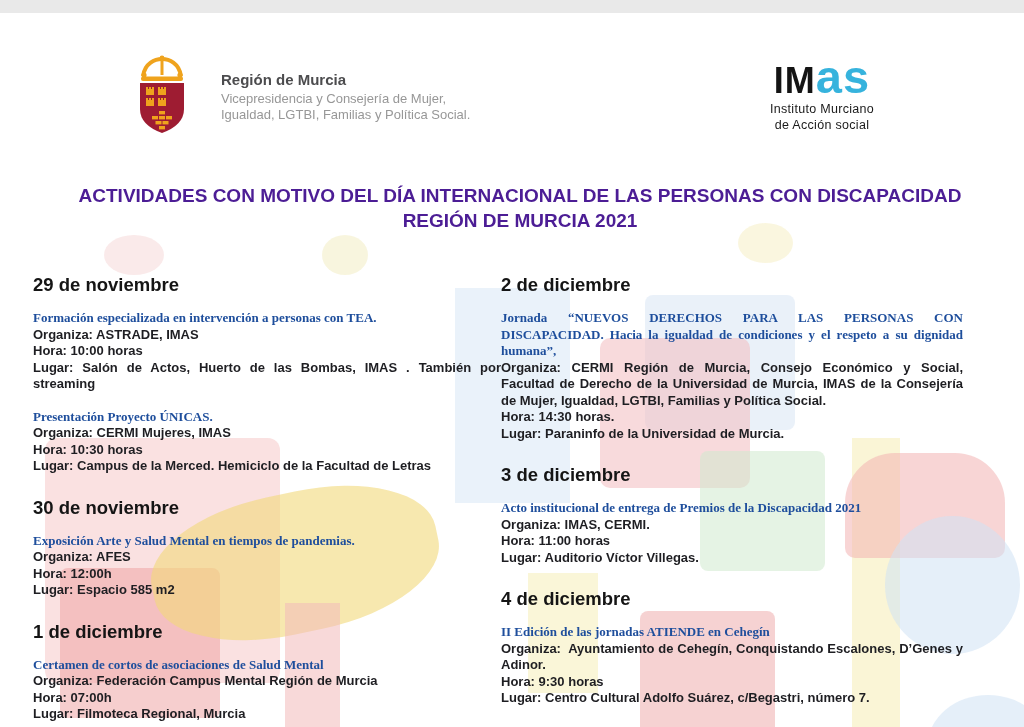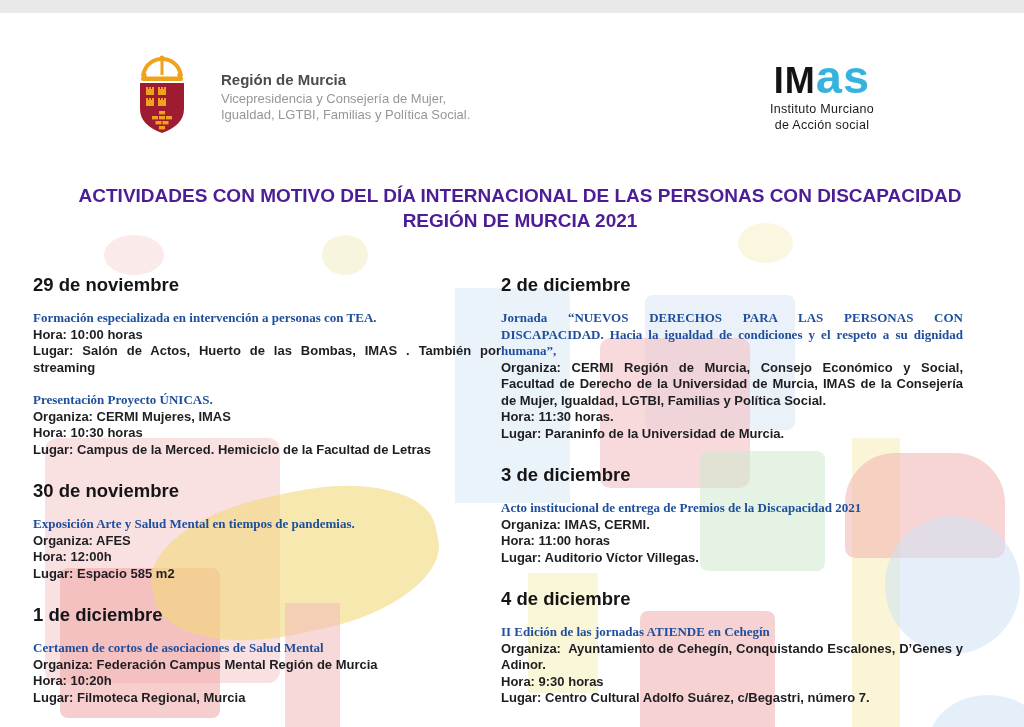--- a/index.html
+++ b/index.html
@@ -114,51 +114,52 @@
     <p>ACTIVIDADES CON MOTIVO DEL DÍA INTERNACIONAL DE LAS PERSONAS CON DISCAPACIDAD</p>
     <p>REGIÓN DE MURCIA 2021</p>
   </div>
 
   <div class="content">
 
     <div class="col col-left">
       <h2 class="date-h">29 de noviembre</h2>
       <div class="event">
         <p class="etitle">Formación especializada en intervención a personas con TEA.</p>
+        <p class="ebody">Organiza: ASTRADE, IMAS</p>
         <p class="ebody">Hora: 10:00 horas</p>
         <p class="ebody">Lugar: Salón de Actos, Huerto de las Bombas, IMAS . También por streaming</p>
       </div>
       <div class="event">
         <p class="etitle">Presentación Proyecto ÚNICAS.</p>
         <p class="ebody">Organiza: CERMI Mujeres, IMAS</p>
         <p class="ebody">Hora: 10:30 horas</p>
         <p class="ebody">Lugar: Campus de la Merced. Hemiciclo de la Facultad de Letras</p>
       </div>
       <h2 class="date-h">30 de noviembre</h2>
       <div class="event">
         <p class="etitle">Exposición Arte y Salud Mental en tiempos de pandemias.</p>
         <p class="ebody">Organiza: AFES</p>
         <p class="ebody">Hora: 12:00h</p>
         <p class="ebody">Lugar: Espacio 585 m2</p>
       </div>
       <h2 class="date-h">1 de diciembre</h2>
       <div class="event">
         <p class="etitle">Certamen de cortos de asociaciones de Salud Mental</p>
         <p class="ebody">Organiza: Federación Campus Mental Región de Murcia</p>
-        <p class="ebody">Hora: 10:20h</p>
+        <p class="ebody">Hora: 07:00h</p>
         <p class="ebody">Lugar: Filmoteca Regional, Murcia</p>
       </div>
     </div>
 
     <div class="col col-right">
       <h2 class="date-h">2 de diciembre</h2>
       <div class="event">
         <p class="etitle">Jornada “NUEVOS DERECHOS PARA LAS PERSONAS CON DISCAPACIDAD. Hacia la igualdad de condiciones y el respeto a su dignidad humana”,</p>
         <p class="ebody">Organiza: CERMI Región de Murcia, Consejo Económico y Social, Facultad de Derecho de la Universidad de Murcia, IMAS de la Consejería de Mujer, Igualdad, LGTBI, Familias y Política Social.</p>
-        <p class="ebody">Hora: 11:30 horas.</p>
+        <p class="ebody">Hora: 14:30 horas.</p>
         <p class="ebody">Lugar: Paraninfo de la Universidad de Murcia.</p>
       </div>
       <h2 class="date-h">3 de diciembre</h2>
       <div class="event">
         <p class="etitle">Acto institucional de entrega de Premios de la Discapacidad 2021</p>
         <p class="ebody">Organiza: IMAS, CERMI.</p>
         <p class="ebody">Hora: 11:00 horas</p>
         <p class="ebody">Lugar: Auditorio Víctor Villegas.</p>
       </div>
       <h2 class="date-h">4 de diciembre</h2>

